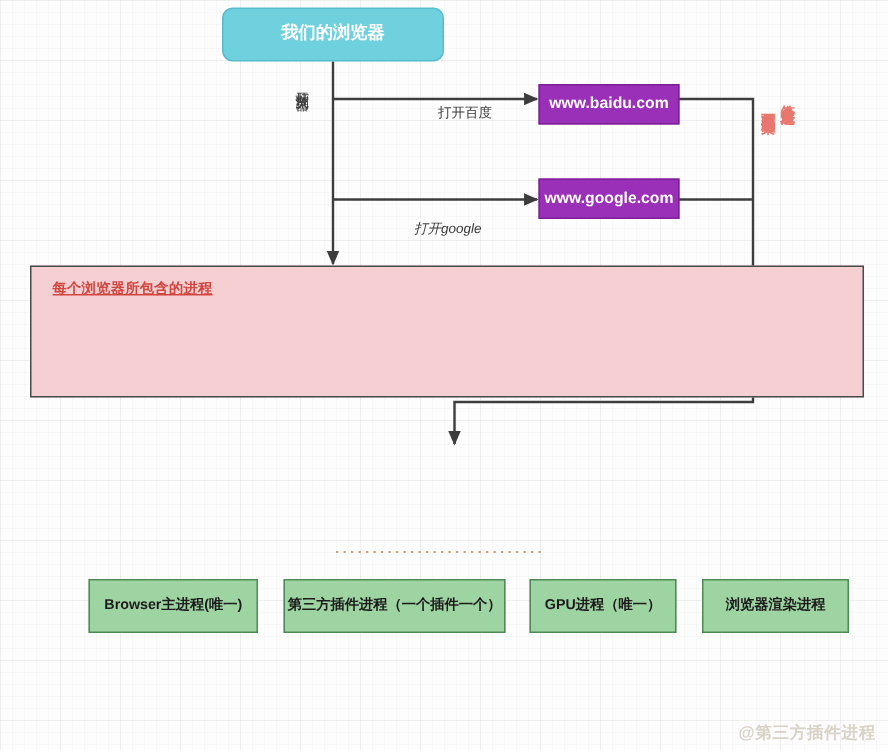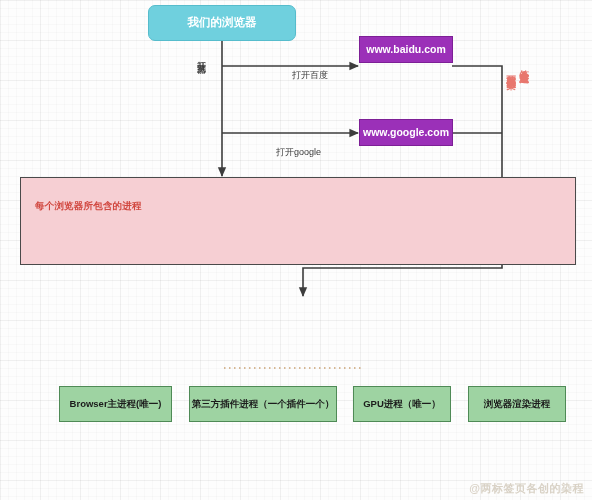--- a/index.html
+++ b/index.html
@@ -70,25 +70,26 @@
   
   .orange-container {
     position: absolute;
     box-sizing: border-box;
     background: #fae2c0;
     border: 1.5px solid #4a4a4a;
   }
   .container-title {
     position: absolute;
     left: 14px;
-    top: 22px;
+    top: 8px;
     font-size: 9.5px;
     color: #d1473f;
     font-weight: bold;
     letter-spacing: 0.2px;
+    text-decoration: underline;
   }
 
   
   .proc-node {
     background: #9ed3a2;
     border: 1px solid #4f8a56;
     color: #1c1c1c;
     font-size: 9.5px;
     font-weight: bold;
   }
@@ -156,31 +157,31 @@
 
     <path d="M224,368 L362,368" stroke="#c9a173" stroke-width="1.4" stroke-dasharray="1.5 3.5" fill="none"></path>
   </svg>
 
   <div class="node browser-node" style="left:148px; top:5px; width:148px; height:36px;">
     <span>我们的浏览器</span>
   </div>
 
   <div class="edge-label-v" style="left:196px; top:54px;">打开浏览器</div>
 
-  <div class="node site-node" style="left:359px; top:36px; width:94px; height:27px;">
+  <div class="node site-node" style="left:359px; top:56px; width:94px; height:27px;">
     <span>www.baidu.com</span>
   </div>
 
   <div class="node site-node" style="left:359px; top:119px; width:94px; height:27px;align-items:center;">
     <span>www.google.com</span>
   </div>
 
   <div class="edge-label" style="left:276px; top:69px;margin-left:16px;">打开百度</div>
 
-  <div class="edge-label" style="left:276px; top:146px;">打开google</div>
+  <div class="edge-label" style="left:276px; top:146px;font-style:italic;">打开google</div>
 
   <div class="note-red" style="left:519px; top:62px;">个签会自建立渲进</div>
   <div class="note-red" style="left:506px; top:68px;">两标签页各创的染程</div>
 
   <div class="pink-container" style="left:20px; top:177px; width:556px; height:88px;">
     <div class="container-title">每个浏览器所包含的进程</div>
 
     <div class="node proc-node" style="left:38px; top:208px; width:113px; height:36px;">
       <span>Browser主进程(唯一)</span>
     </div>
@@ -192,15 +193,15 @@
     <div class="node proc-node" style="left:332px; top:208px; width:98px; height:36px;">
       <span>GPU进程（唯一）</span>
     </div>
 
     <div class="node proc-node" style="left:447px; top:208px; width:98px; height:36px;">
       <span>浏览器渲染进程</span>
     </div>
   </div>
 
 
-  <div class="watermark">@两标签页各创的染程</div>
+  <div class="watermark">@第三方插件进程</div>
 
 </div>
 
 </body></html>

